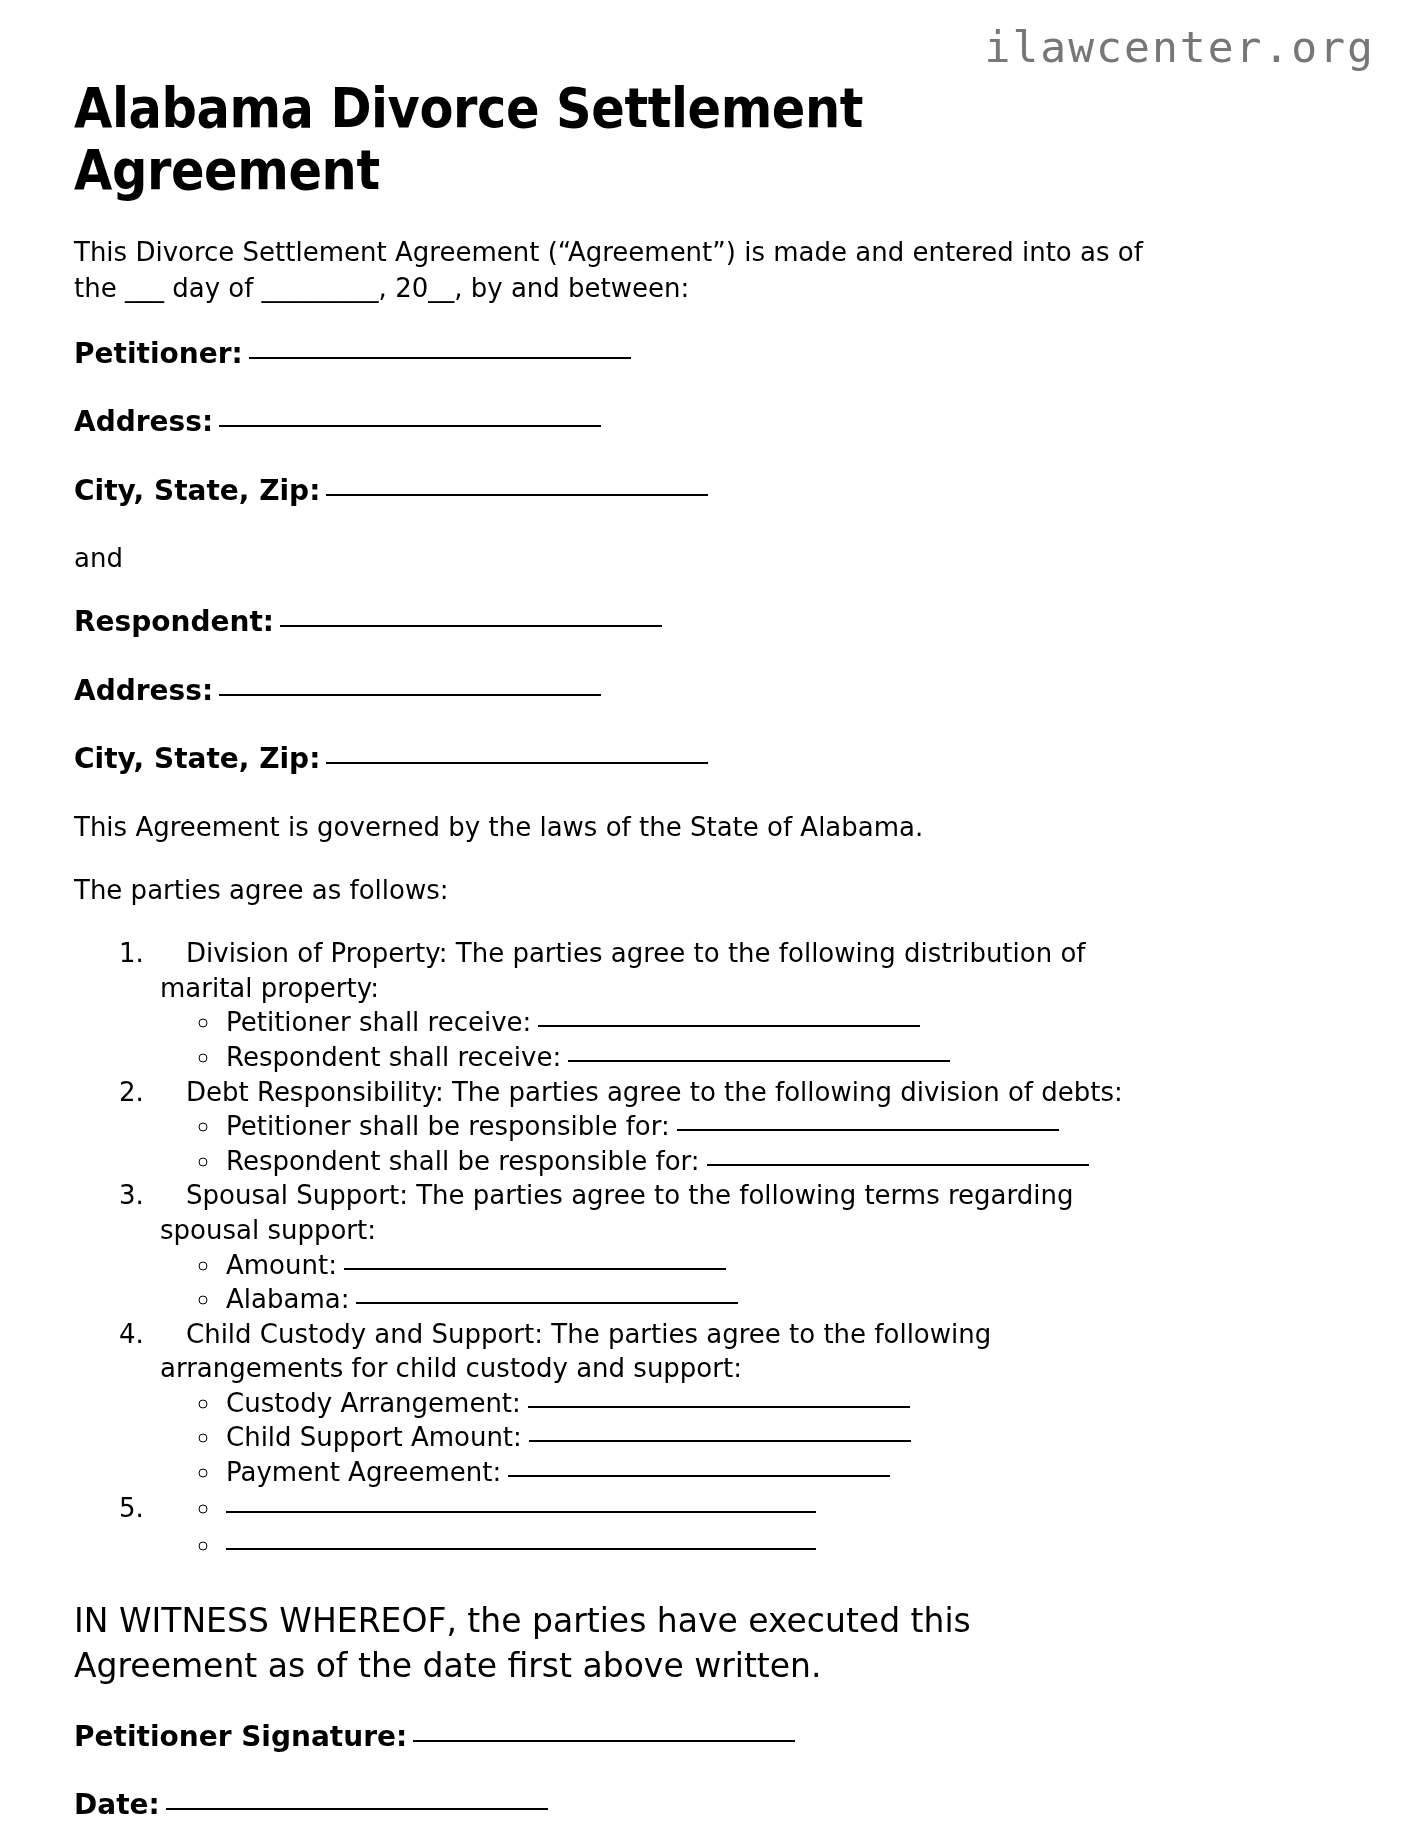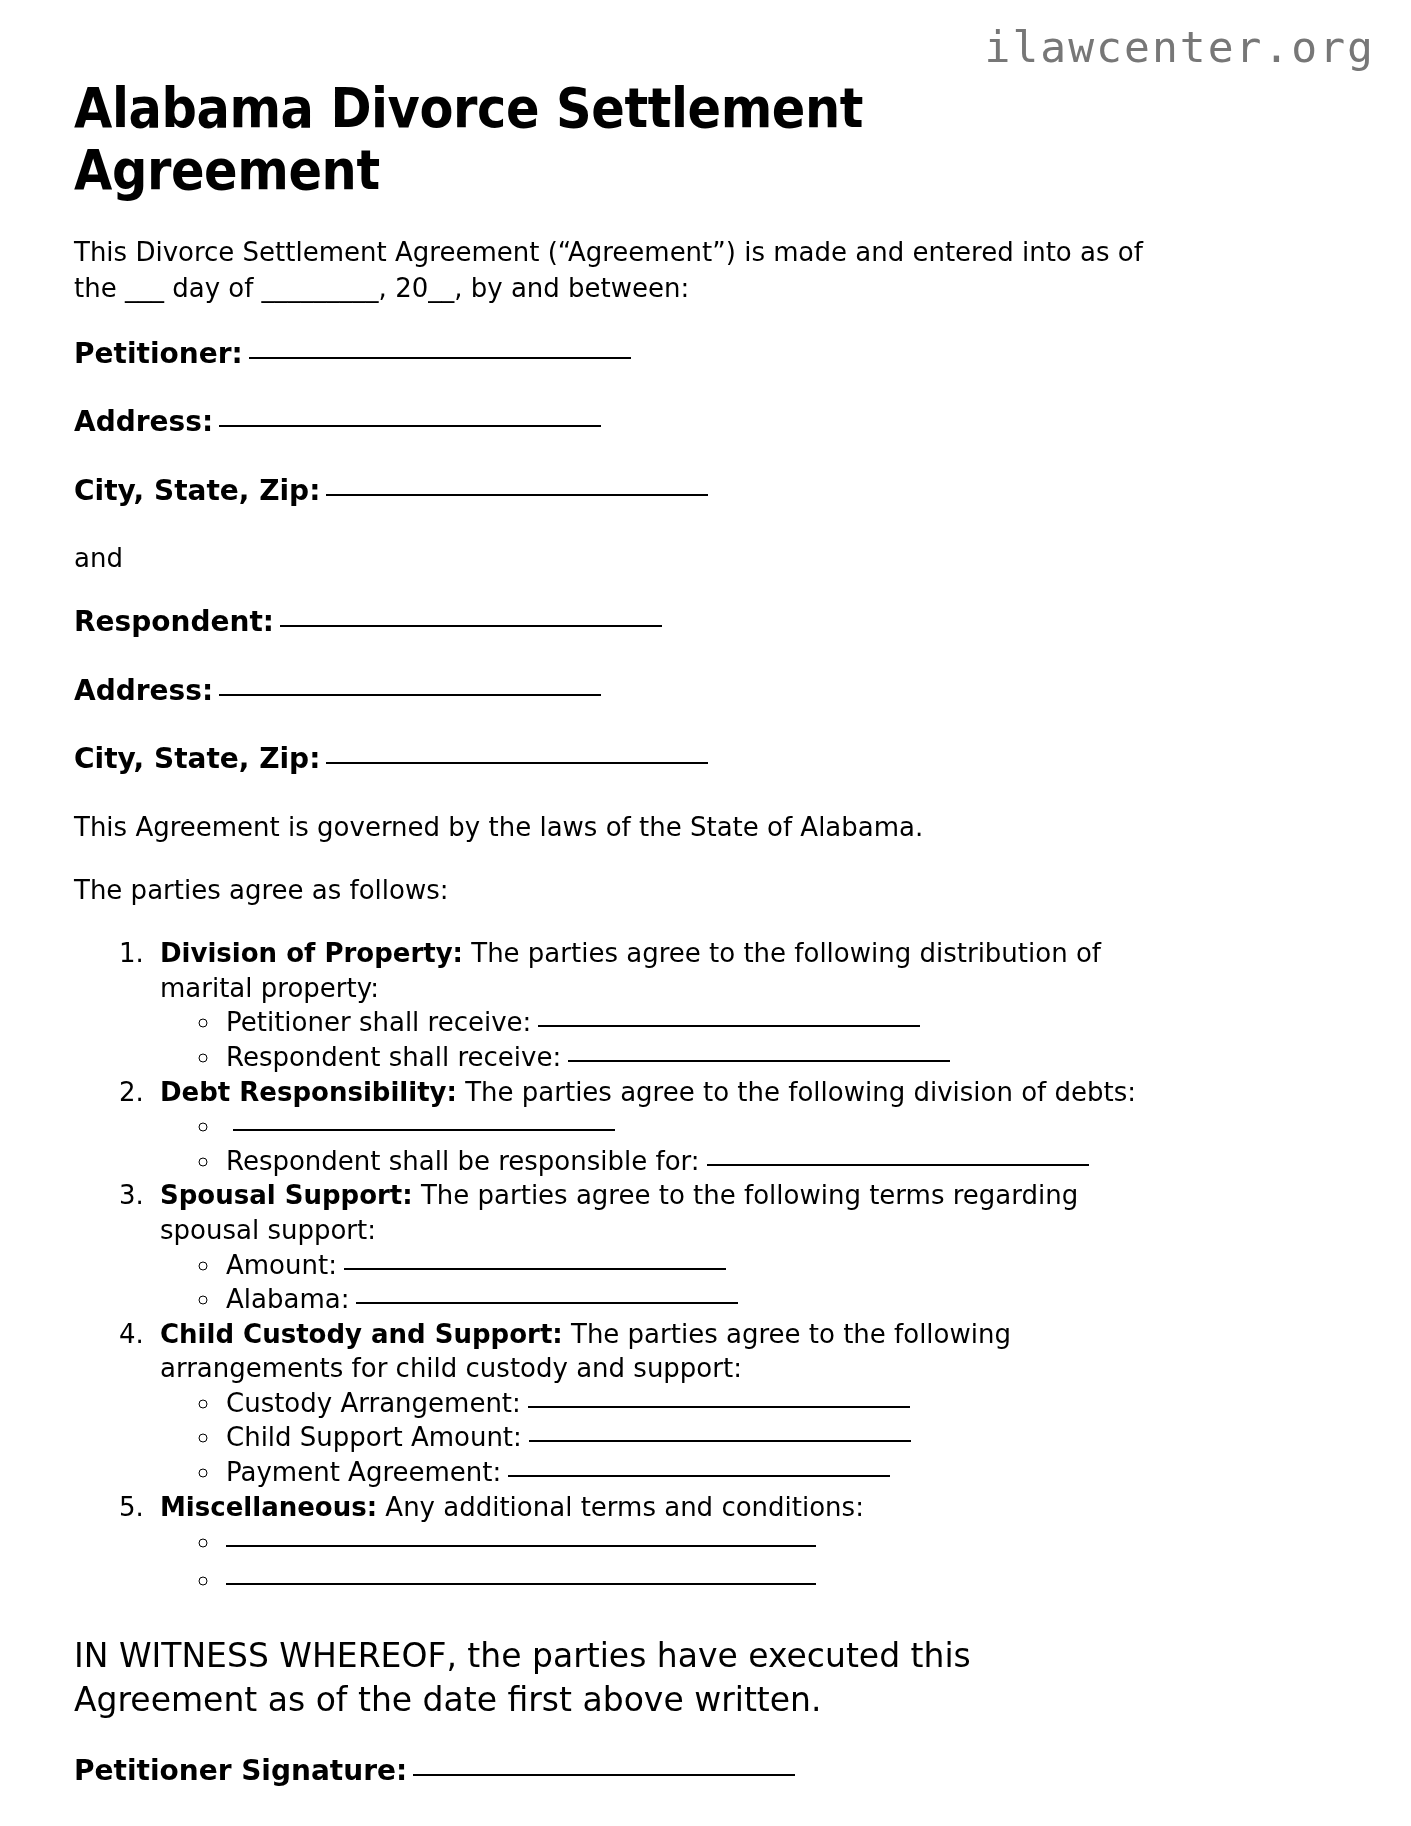--- a/index.html
+++ b/index.html
@@ -91,21 +91,21 @@
     list-style-type: decimal;
   }
   ol.terms > li {
     margin: 0 0 0 0;
     padding-left: 8px;
     max-width: 1010px;
   }
   ol.terms > li > .li-text {
     display: block;
   }
-  ol.terms > li b { font-weight: bold; }
+  ol.terms > li b { font-weight: normal; margin-left: 26px; }
 
   ul.subs {
     margin: 0;
     padding-left: 62px;
     list-style-type: circle;
   }
   ul.subs > li {
     margin: 0;
     padding-left: 4px;
     font-size: 26px;
@@ -182,41 +182,40 @@
         <li>
           <span class="li-text"><b>Division of Property:</b><span> The parties agree to the following distribution of marital property:</span></span>
           <ul class="subs">
             <li><span>Petitioner shall receive:</span><span class="sub-rule"></span></li>
             <li><span>Respondent shall receive:</span><span class="sub-rule"></span></li>
           </ul>
         </li>
         <li>
           <span class="li-text"><b>Debt Responsibility:</b><span> The parties agree to the following division of debts:</span></span>
           <ul class="subs">
-            <li><span class="sub-rule"></span></li>
+            <li><span>Petitioner shall be responsible for:</span><span class="sub-rule"></span></li>
             <li><span>Respondent shall be responsible for:</span><span class="sub-rule"></span></li>
           </ul>
         </li>
         <li>
           <span class="li-text"><b>Spousal Support:</b><span> The parties agree to the following terms regarding spousal support:</span></span>
           <ul class="subs">
             <li><span>Amount:</span><span class="sub-rule"></span></li>
             <li><span>Alabama:</span><span class="sub-rule"></span></li>
           </ul>
         </li>
         <li>
           <span class="li-text"><b>Child Custody and Support:</b><span> The parties agree to the following arrangements for child custody and support:</span></span>
           <ul class="subs">
             <li><span>Custody Arrangement:</span><span class="sub-rule"></span></li>
             <li><span>Child Support Amount:</span><span class="sub-rule"></span></li>
             <li><span>Payment Agreement:</span><span class="sub-rule"></span></li>
           </ul>
         </li>
         <li>
-          <span class="li-text"><b>Miscellaneous:</b><span> Any additional terms and conditions:</span></span>
           <ul class="subs">
             <li class="blank-item"><span class="blank-rule"></span></li>
             <li class="blank-item"><span class="blank-rule"></span></li>
           </ul>
         </li>
       </ol>
 
     <p class="witness">IN WITNESS WHEREOF, the parties have executed this Agreement as of the date first above written.</p>
 
     <div class="fieldline sig-block">

